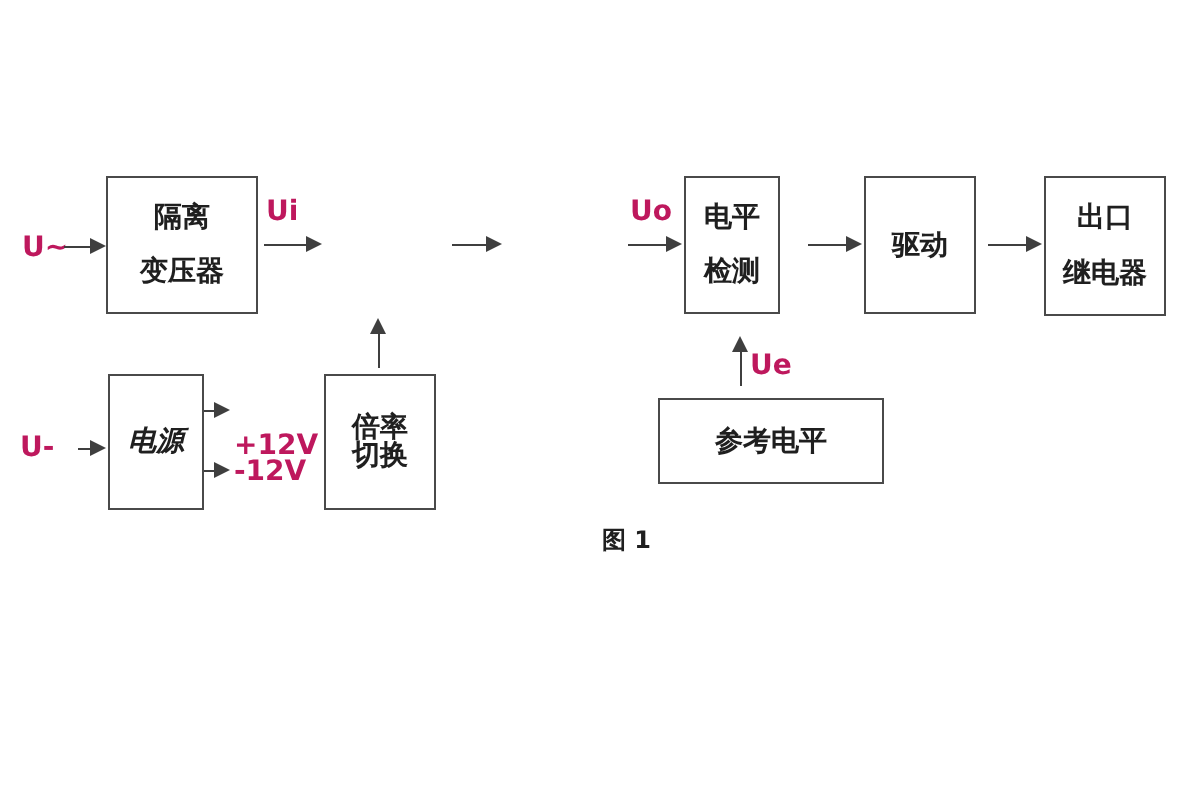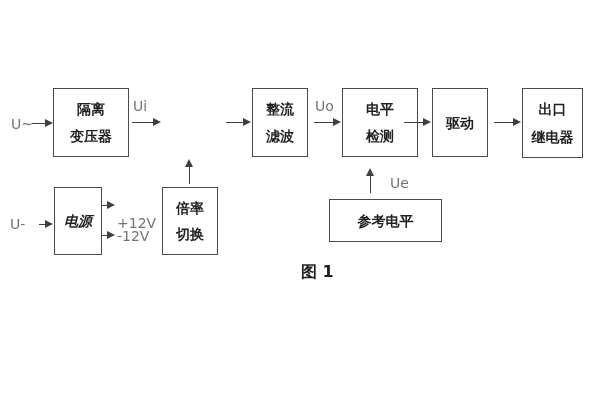--- a/index.html
+++ b/index.html
@@ -9,24 +9,24 @@
   }
   .box {
     position:absolute; box-sizing:border-box;
     border:1.5px solid #4a4a4a; background:#ffffff;
     display:flex; flex-direction:column; align-items:center; justify-content:space-evenly;
     color:#1f1f1f; font-size:14px; font-weight:600; line-height:1; text-align:center;
   }
   .box.single { justify-content:center;text-align:center; }
   .box span { white-space:nowrap; }
   .sig {
-    position:absolute; color:#737373; font-size:14px; font-weight:400; line-height:1;
+    position:absolute; color:#be185d; font-size:14px; font-weight:700; line-height:1;
     white-space:nowrap;
   }
-  .caption { position:absolute; color:#1f1f1f; font-size:16px; font-weight:600; }
+  .caption { position:absolute; color:#1f1f1f; font-size:12px; font-weight:600; }
   .harrow { position:absolute; height:0; border-top:1.5px solid #3f3f3f; }
   .harrow::after {
     content:""; position:absolute; right:-8px; top:-4.6px; width:0; height:0;
     border-left:8px solid #3f3f3f; border-top:4px solid transparent; border-bottom:4px solid transparent;
   }
   .varrow { position:absolute; width:0; border-left:1.5px solid #3f3f3f; }
   .varrow::after {
     content:""; position:absolute; top:-8px; left:-4.6px; width:0; height:0;
     border-bottom:8px solid #3f3f3f; border-left:4px solid transparent; border-right:4px solid transparent;
   }
@@ -35,56 +35,52 @@
 <body>
 
 <div class="canvas">
 
   <div class="box" style="left:53px; top:88px; width:76px; height:69px;">
     <span>隔离</span>
     <span>变压器</span>
   </div>
 
 
-  <div class="box" style="left:252px; top:88px; width:56px; height:69px;">
-    <span>整流</span>
-    <span>滤波</span>
-  </div>
 
-  <div class="box" style="left:342px; top:88px; width:76px; height:69px;">
+  <div class="box" style="left:342px; top:88px; width:48px; height:69px;">
     <span>电平</span>
     <span>检测</span>
   </div>
 
   <div class="box single" style="left:432px; top:88px; width:56px; height:69px;">
     <span>驱动</span>
   </div>
 
   <div class="box" style="left:522px; top:88px; width:61px; height:70px;text-align:right;">
     <span>出口</span>
     <span>继电器</span>
   </div>
 
   <div class="box single" style="left:54px; top:187px; width:48px; height:68px;font-style:italic;">
     <span>电源</span>
   </div>
 
-  <div class="box" style="left:162px; top:187px; width:56px; height:68px;">
+  <div class="box" style="left:162px; top:187px; width:56px; height:68px;justify-content:center;">
     <span>倍率</span>
     <span>切换</span>
   </div>
 
   <div class="box single" style="left:329px; top:199px; width:113px; height:43px;">
     <span>参考电平</span>
   </div>
 
   <span class="sig" style="left:11px;  top:117px;">U~</span>
   <span class="sig" style="left:133px; top:99px;">Ui</span>
   <span class="sig" style="left:315px; top:99px;">Uo</span>
-  <span class="sig" style="left:390px; top:176px;">Ue</span>
+  <span class="sig" style="left:375px; top:176px;">Ue</span>
   <span class="sig" style="left:10px;  top:217px;">U-</span>
   <span class="sig" style="left:117px; top:216px;">+12V</span>
   <span class="sig" style="left:117px; top:229px;">-12V</span>
 
   <div class="harrow" style="left:32px;  top:123px; width:13px;"></div>
   <div class="harrow" style="left:132px; top:122px; width:21px;"></div>
   <div class="harrow" style="left:226px; top:122px; width:17px;"></div>
   <div class="harrow" style="left:314px; top:122px; width:19px;"></div>
   <div class="harrow" style="left:404px; top:122px; width:19px;"></div>
   <div class="harrow" style="left:494px; top:122px; width:19px;"></div>

